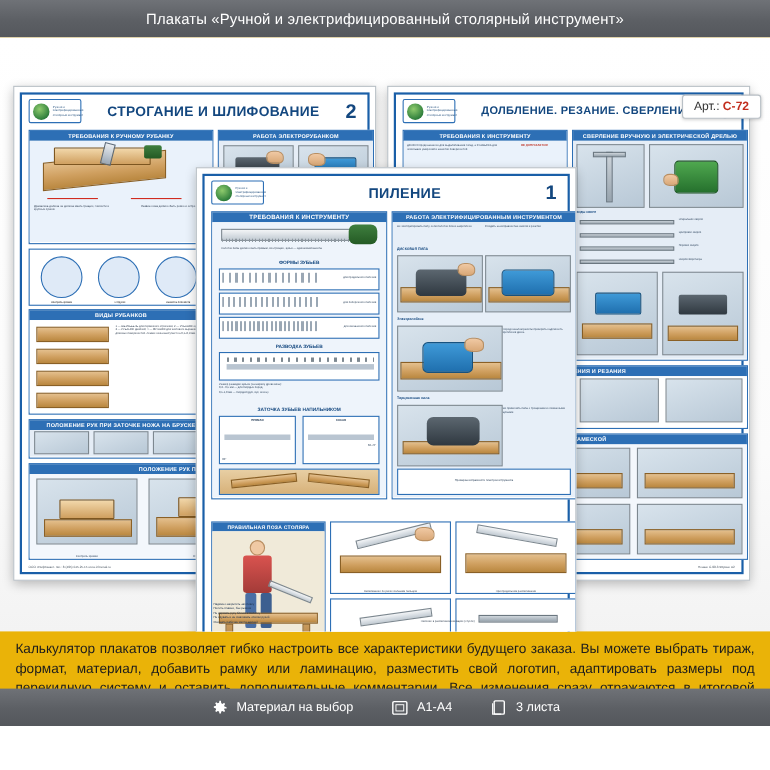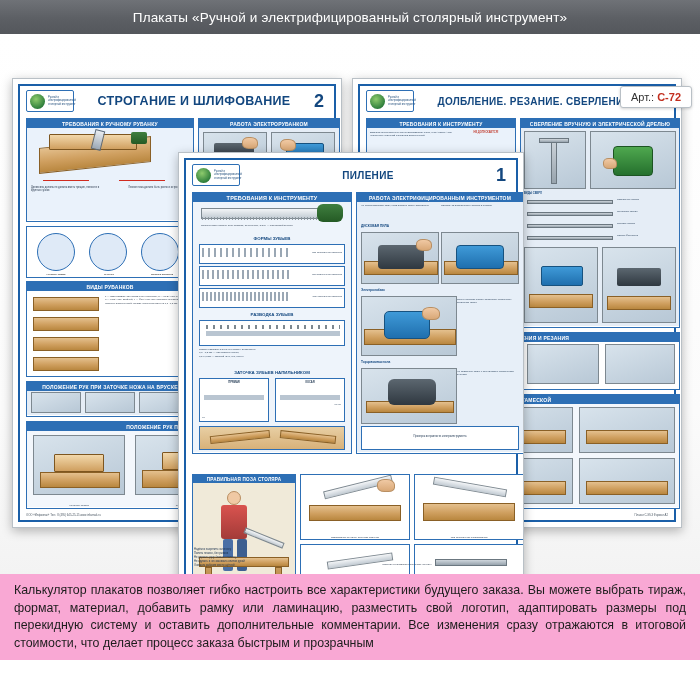--- a/index.html
+++ b/index.html
@@ -2,21 +2,21 @@
 <html><head>
 <meta charset="utf-8">
 <style>
   * { box-sizing: border-box; margin: 0; padding: 0; }
   html, body {
     width: 700px; height: 700px;
     font-family: "Liberation Sans", sans-serif;
     background: #ffffff;
     overflow: hidden;
   }
-  .page { position: relative; width: 700px; height: 660px; background: #f9a8d4; }
+  .page { position: relative; width: 700px; height: 660px; background: #eab308; }
 
   
   .header {
     height: 34px;
     background: linear-gradient(180deg,#6f7277 0%, #5c5f64 55%, #54575c 100%);
     display: flex; align-items: center; justify-content: center;
     color: #fff;
   }
   .header-title { font-size: 13.5px; letter-spacing: .15px; }
 
@@ -415,21 +415,21 @@
     <div class="poster" id="poster-front">
       <div class="poster-inner">
 
         <div class="ptop">
           <div class="plogo">
             <div class="emblem"></div>
             <div class="plogo-txt">Ручной
 и электрифицированный
 столярный инструмент</div>
           </div>
-          <div class="ptitle" style="font-size:10px;">ПИЛЕНИЕ</div>
+          <div class="ptitle" style="font-size:13px;">ПИЛЕНИЕ</div>
           <div class="pnum">1</div>
         </div>
 
         <div class="pbody">
 
           <div class="panel" style="left:2px; top:2px; width:160px; height:262px;">
             <div class="panel-hd" style="font-size:5.5px;">ТРЕБОВАНИЯ К ИНСТРУМЕНТУ</div>
             <div class="panel-bd" style="position:relative; height:250px; background:#eef4fb;">
 
               <div class="saw-blade" style="left:8px; top:6px; width:118px; height:11px;">
@@ -580,14 +580,37 @@
 
     <div class="art-badge">
       <span>Арт.:</span>
       <b>С-72</b>
     </div>
 
   </div>
 
   <div class="desc">Калькулятор плакатов позволяет гибко настроить все характеристики будущего заказа. Вы можете выбрать тираж, формат, материал, добавить рамку или ламинацию, разместить свой логотип, адаптировать размеры под перекидную систему и оставить дополнительные комментарии. Все изменения сразу отражаются в итоговой стоимости, что делает процесс заказа быстрым и прозрачным</div>
 
+  <div class="footer">
+    <div class="fitem">
+      <svg class="ficon" viewBox="0 0 24 24">
+        <path fill="#ffffff" d="M12 8a4 4 0 100 8 4 4 0 000-8zm0 6a2 2 0 110-4 2 2 0 010 4z"></path>
+        <path fill="#ffffff" d="M21 13v-2l-2.3-.4a7 7 0 00-.7-1.7l1.3-1.9-1.4-1.4-1.9 1.3a7 7 0 00-1.7-.7L13.9 3h-2l-.4 2.3a7 7 0 00-1.7.7L7.9 4.7 6.5 6.1l1.3 1.9a7 7 0 00-.7 1.7L4.8 10v2l2.3.4c.2.6.4 1.2.7 1.7l-1.3 1.9 1.4 1.4 1.9-1.3c.5.3 1.1.5 1.7.7l.4 2.3h2l.4-2.3c.6-.2 1.2-.4 1.7-.7l1.9 1.3 1.4-1.4-1.3-1.9c.3-.5.5-1.1.7-1.7L21 13z"></path>
+      </svg>
+      <span>Материал на выбор</span>
+    </div>
+    <div class="fitem">
+      <svg class="ficon" viewBox="0 0 24 24">
+        <rect x="3" y="4" width="18" height="16" rx="1.5" fill="none" stroke="#ffffff" stroke-width="1.8"></rect>
+        <rect x="7" y="8" width="10" height="8" fill="none" stroke="#ffffff" stroke-width="1.2"></rect>
+      </svg>
+      <span>А1-А4</span>
+    </div>
+    <div class="fitem">
+      <svg class="ficon" viewBox="0 0 24 24">
+        <rect x="6" y="3" width="13" height="17" rx="1.5" fill="none" stroke="#ffffff" stroke-width="1.8"></rect>
+        <path d="M4 6v14h11" fill="none" stroke="#ffffff" stroke-width="1.4"></path>
+      </svg>
+      <span>3 листа</span>
+    </div>
+  </div>
 
 </div>
 
 </body></html>

